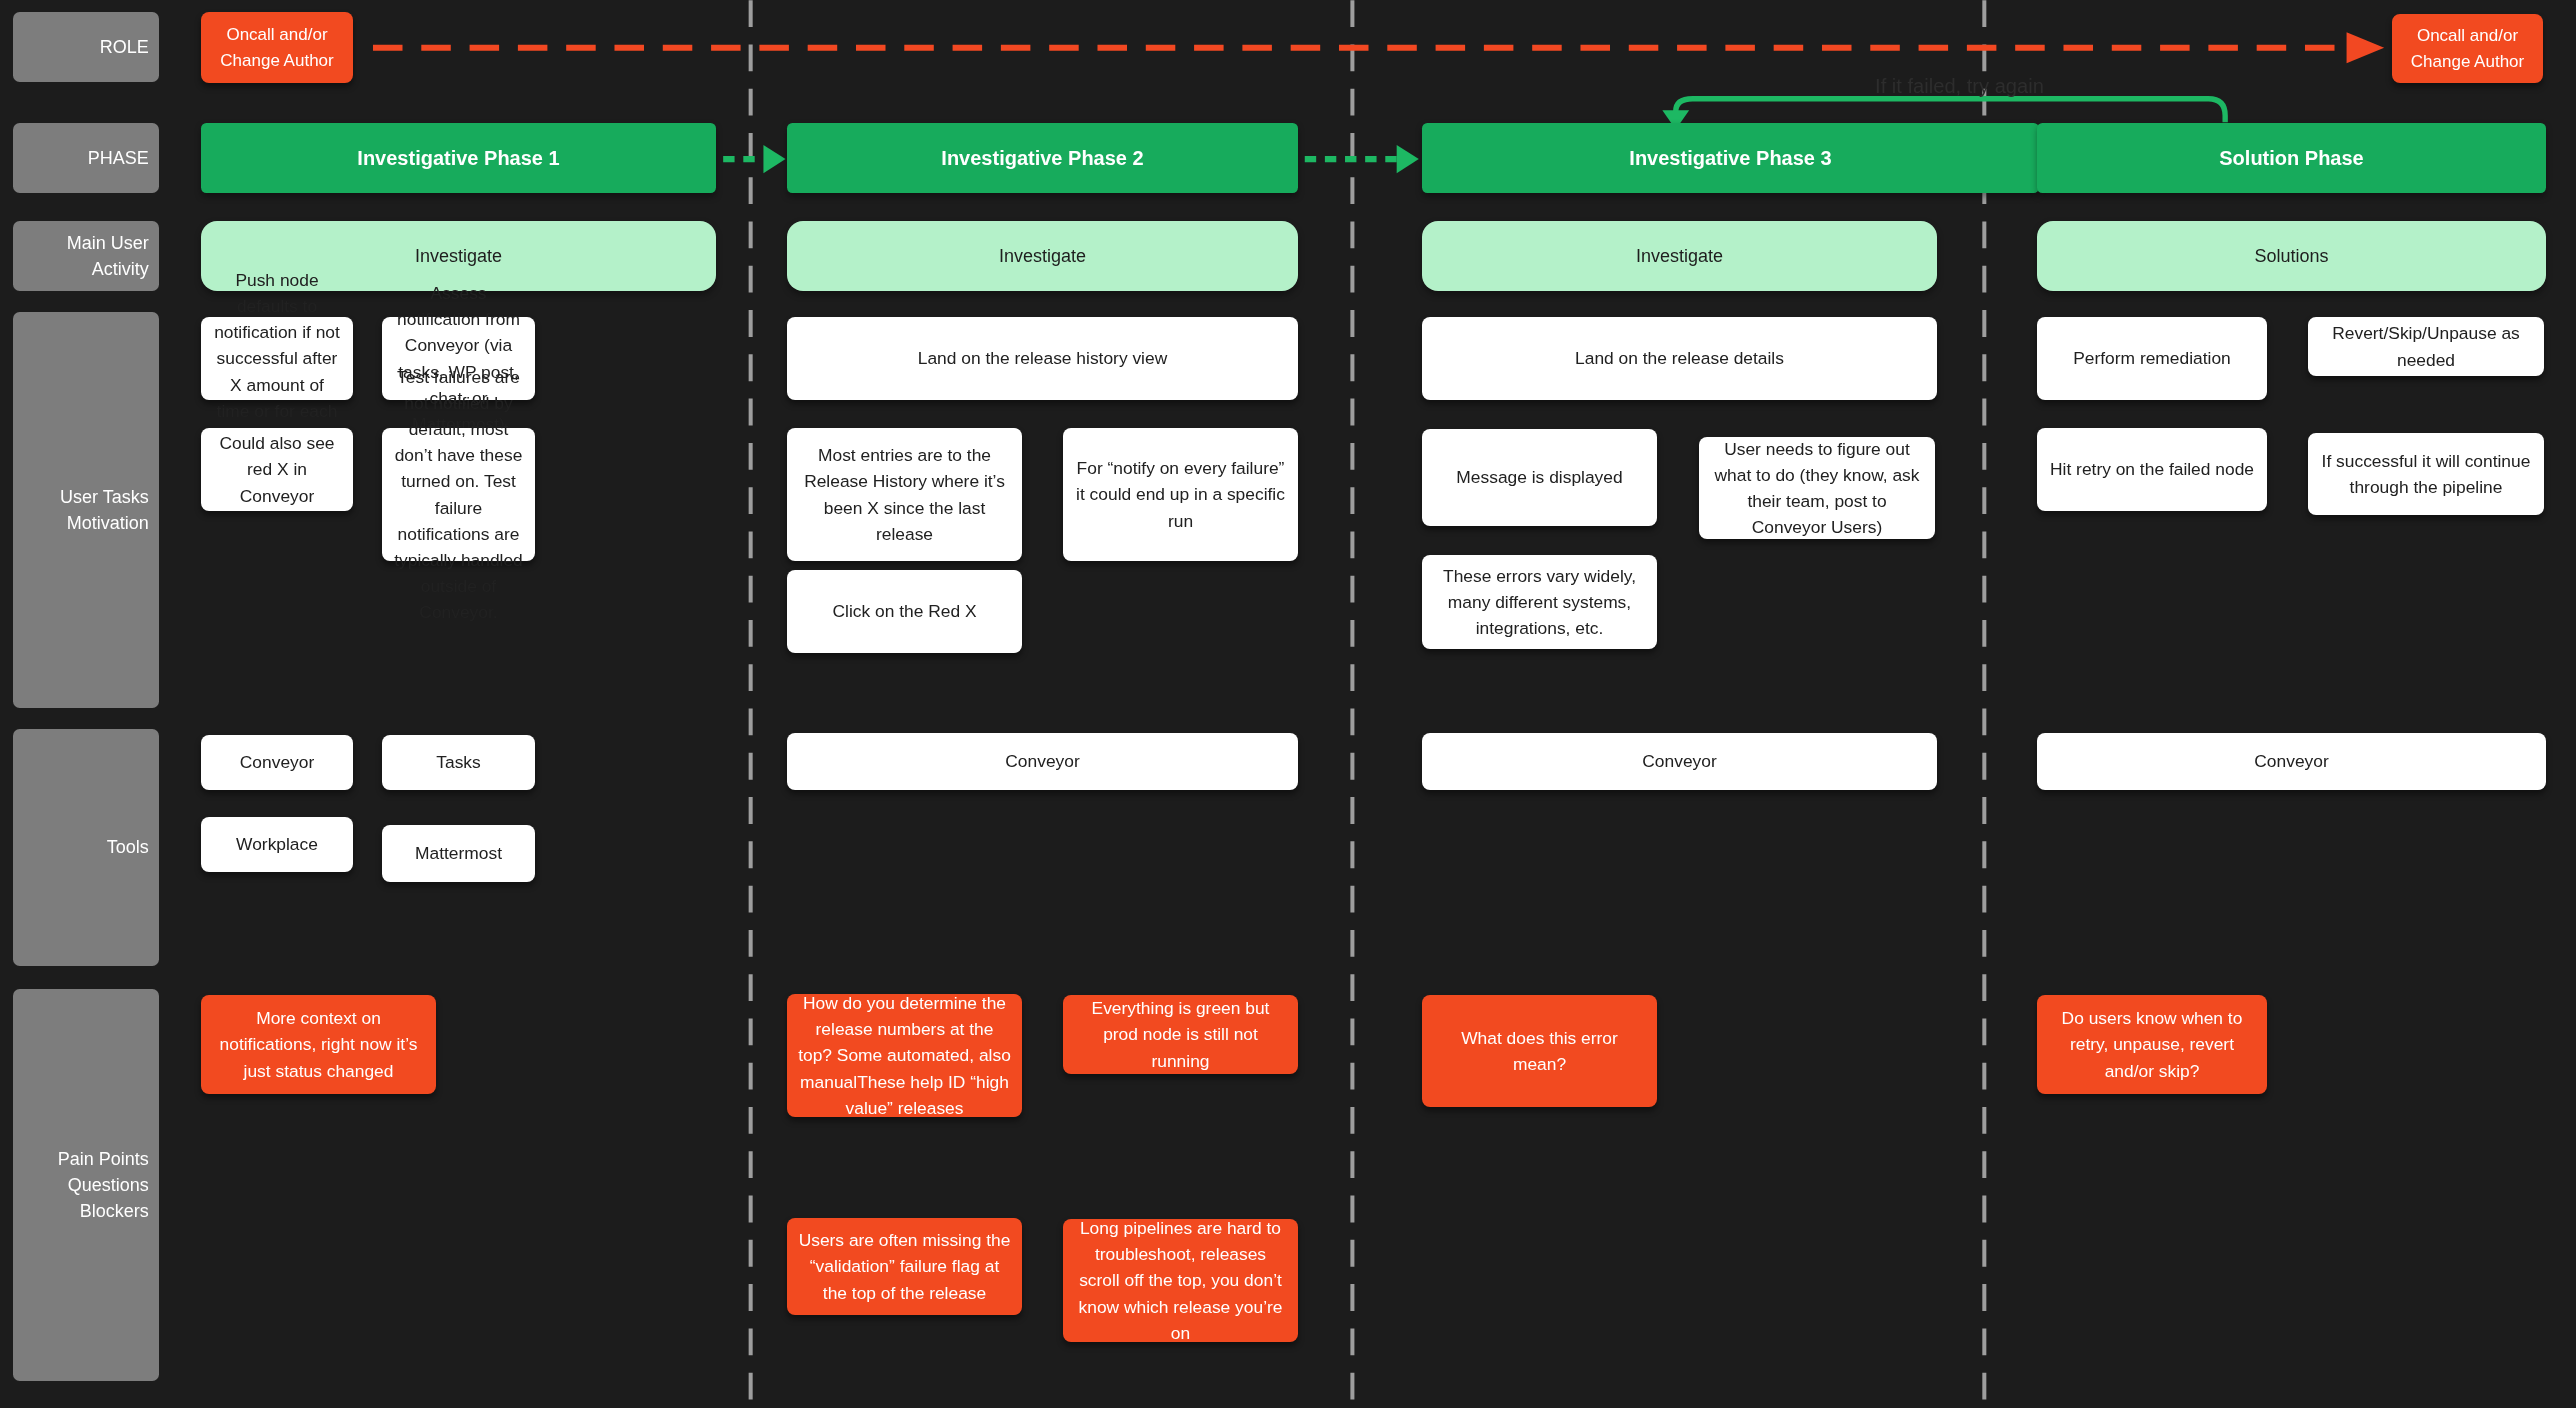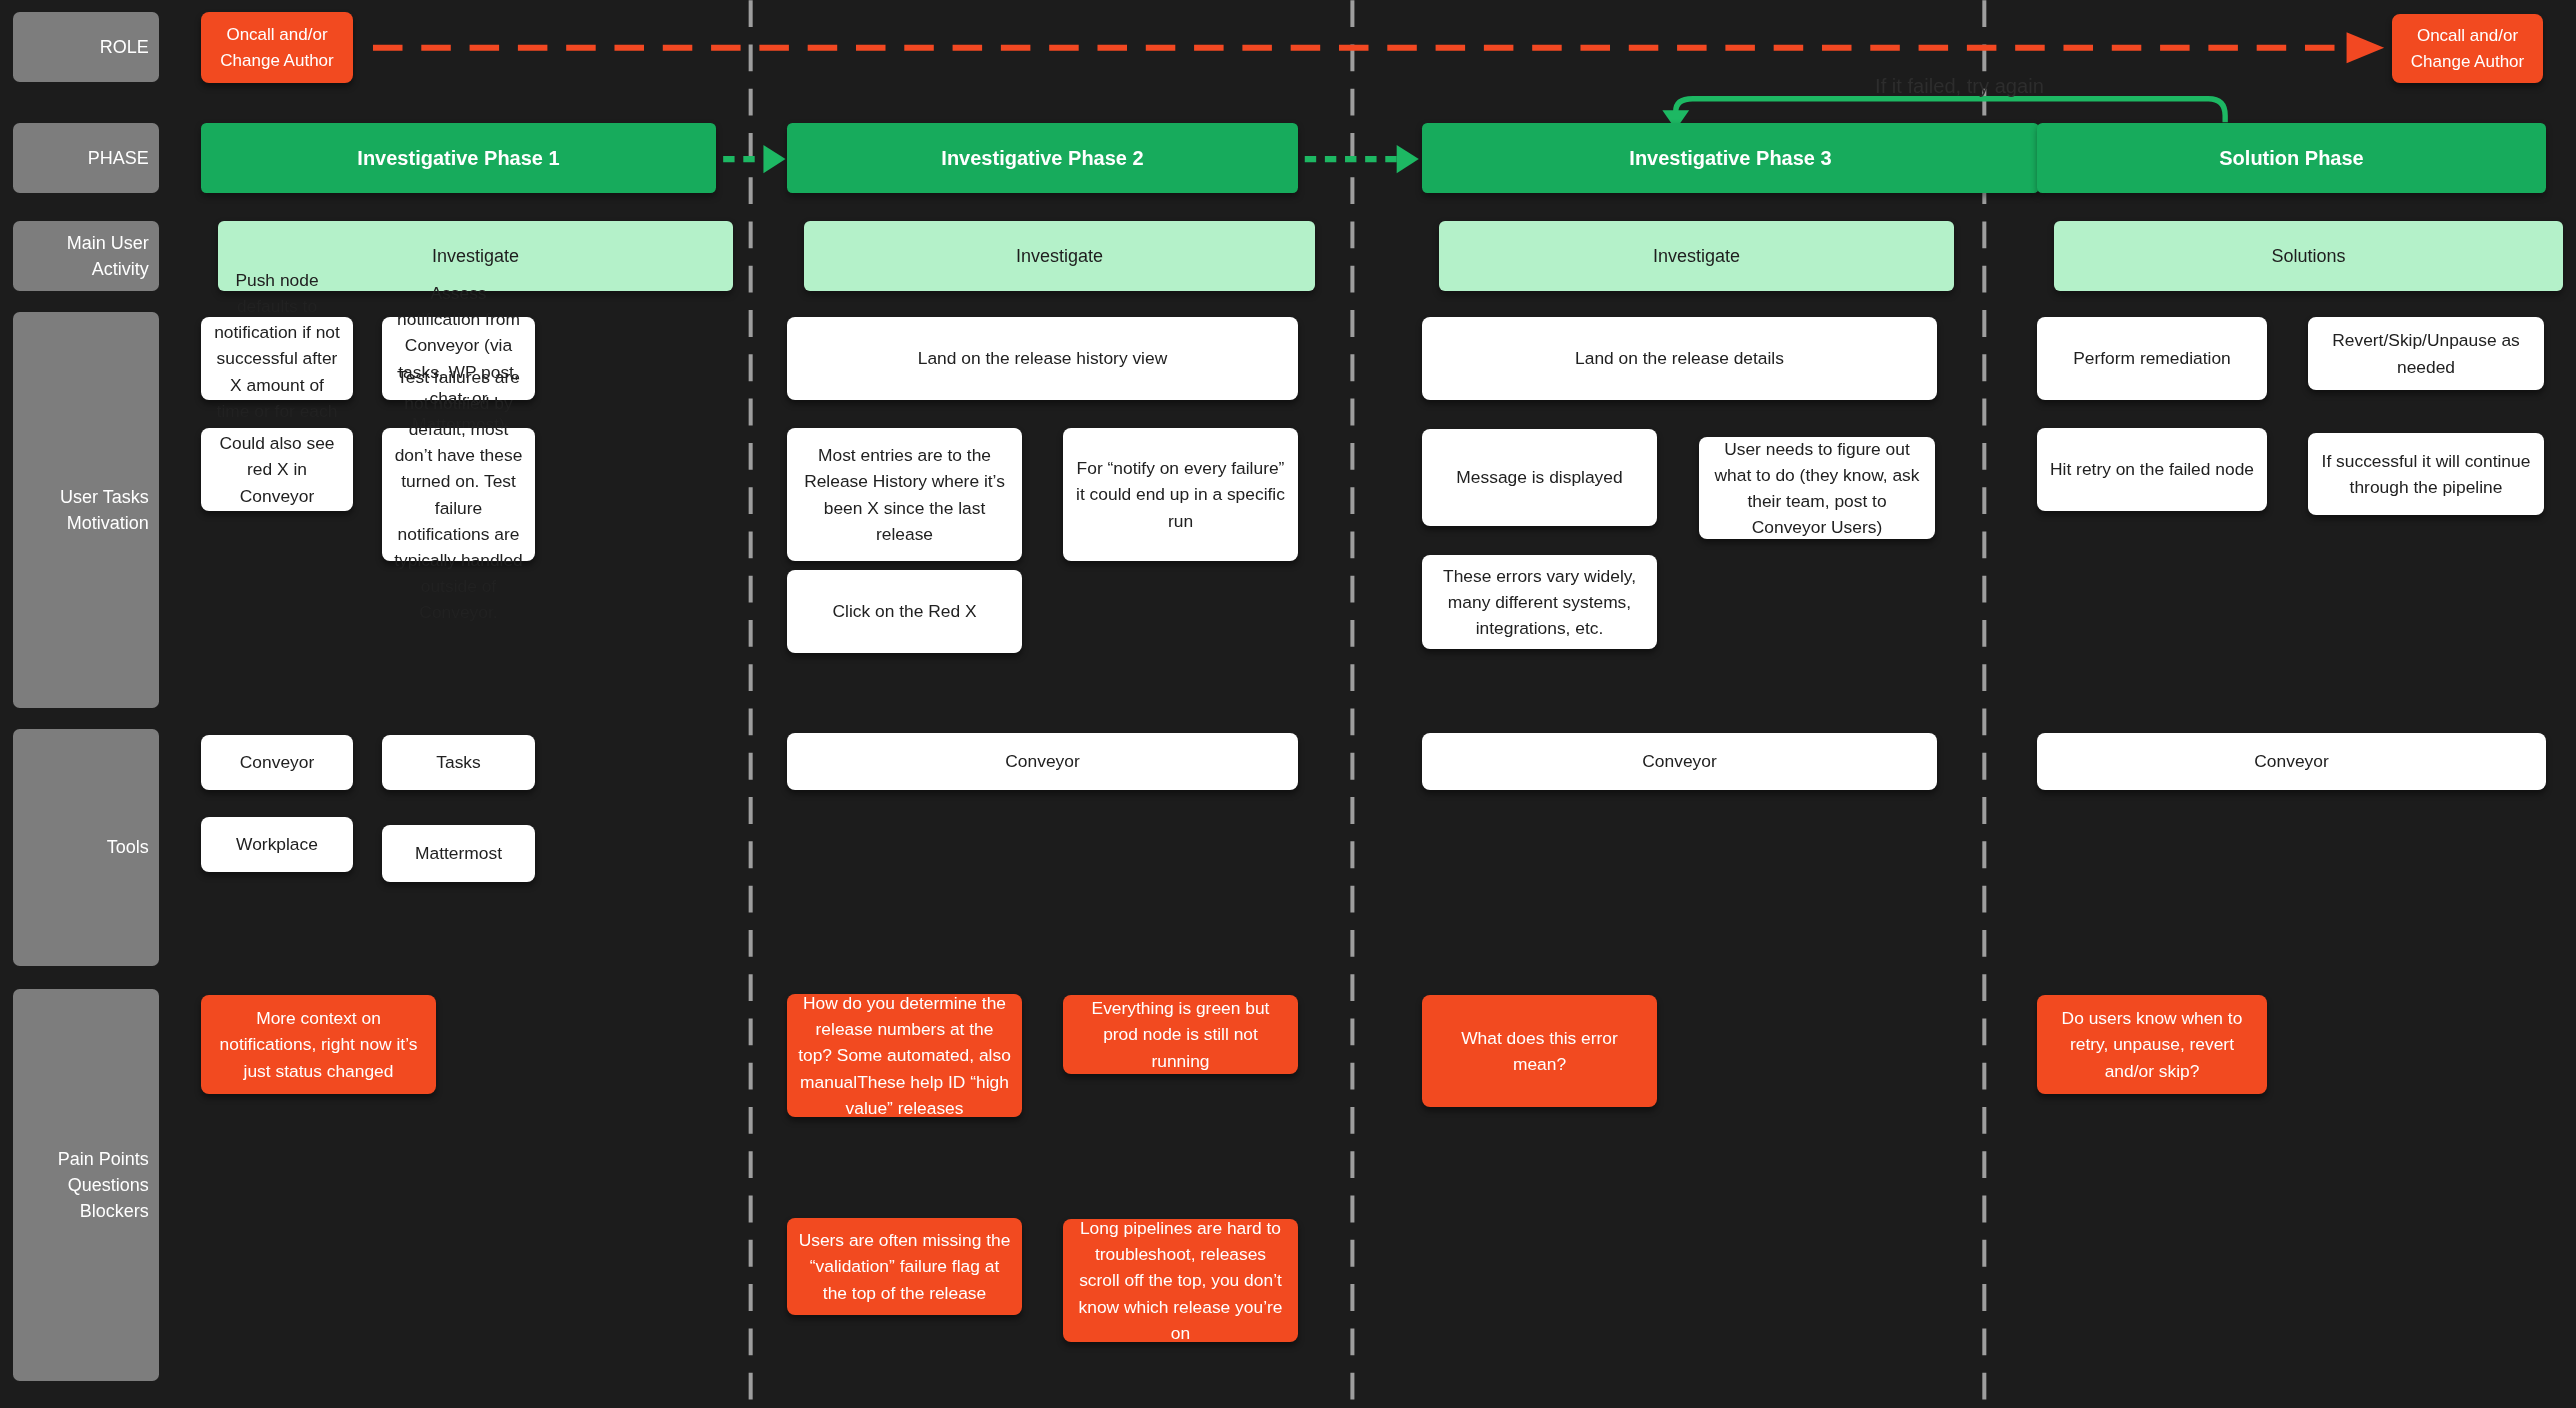--- a/index.html
+++ b/index.html
@@ -16,23 +16,23 @@
     background:var(--row-label-bg);color:#fff;border-radius:6.7px;
     display:flex;align-items:center;justify-content:flex-end;text-align:right;
     padding:0 10.7px;font-size:18px;line-height:1.45;white-space:pre-line;
   }
   .hdr{
     background:var(--phase-green);color:#fff;border-radius:5.4px;
     display:flex;align-items:center;justify-content:center;text-align:right;
     font-size:20px;font-weight:bold;box-shadow:0 3.4px 6.7px rgba(0,0,0,.35);
   }
   .act{
-    background:var(--activity-green);color:#1e1e1e;border-radius:6px;
+    background:var(--activity-green);color:#1e1e1e;border-radius:16px;
     display:flex;align-items:center;justify-content:center;text-align:center;
-    font-size:18px;box-shadow:0 3.4px 6.7px rgba(0,0,0,.35);margin-left:17px;
+    font-size:18px;box-shadow:0 3.4px 6.7px rgba(0,0,0,.35);
   }
   .card{
     background:var(--card-white);color:var(--card-text);border-radius:8px;
     display:flex;align-items:center;justify-content:center;text-align:center;
     font-size:17.4px;line-height:1.5;padding:6.7px 12px;
     box-shadow:0 4px 6.7px rgba(0,0,0,.45);
   }
   .sticky{
     background:var(--sticky-red);color:#fff;border-radius:8px;
     display:flex;align-items:center;justify-content:center;text-align:center;
@@ -113,21 +113,21 @@
 <div class="abs card" style="left:787px;top:428px;width:235px;height:133px">Most entries are to the Release History where it’s been X since the last release</div>
 <div class="abs card" style="left:1063px;top:428px;width:235px;height:133px">For “notify on every failure” it could end up in a specific run</div>
 <div class="abs card" style="left:787px;top:570px;width:235px;height:83px">Click on the Red X</div>
 
 <div class="abs card" style="left:1422px;top:317px;width:515px;height:83px">Land on the release details</div>
 <div class="abs card" style="left:1422px;top:429px;width:235px;height:97px">Message is displayed</div>
 <div class="abs card" style="left:1699px;top:437px;width:236px;height:102px">User needs to figure out what to do (they know, ask their team, post to Conveyor Users)</div>
 <div class="abs card" style="left:1422px;top:555px;width:235px;height:94px">These errors vary widely, many different systems, integrations, etc.</div>
 
 <div class="abs card" style="left:2037px;top:317px;width:230px;height:83px">Perform remediation</div>
-<div class="abs card" style="left:2308px;top:317px;width:236px;height:73px">Revert/Skip/Unpause as needed</div>
+<div class="abs card" style="left:2308px;top:317px;width:236px;height:59px">Revert/Skip/Unpause as needed</div>
 <div class="abs card" style="left:2037px;top:428px;width:230px;height:83px">Hit retry on the failed node</div>
 <div class="abs card" style="left:2308px;top:433px;width:236px;height:82px">If successful it will continue through the pipeline</div>
 
 <div class="abs card" style="left:201px;top:735px;width:152px;height:55px">Conveyor</div>
 <div class="abs card" style="left:382px;top:735px;width:153px;height:55px">Tasks</div>
 <div class="abs card" style="left:201px;top:817px;width:152px;height:55px">Workplace</div>
 <div class="abs card" style="left:382px;top:825px;width:153px;height:57px">Mattermost</div>
 <div class="abs card" style="left:787px;top:733px;width:511px;height:57px">Conveyor</div>
 <div class="abs card" style="left:1422px;top:733px;width:515px;height:57px">Conveyor</div>
 <div class="abs card" style="left:2037px;top:733px;width:509px;height:57px">Conveyor</div>

